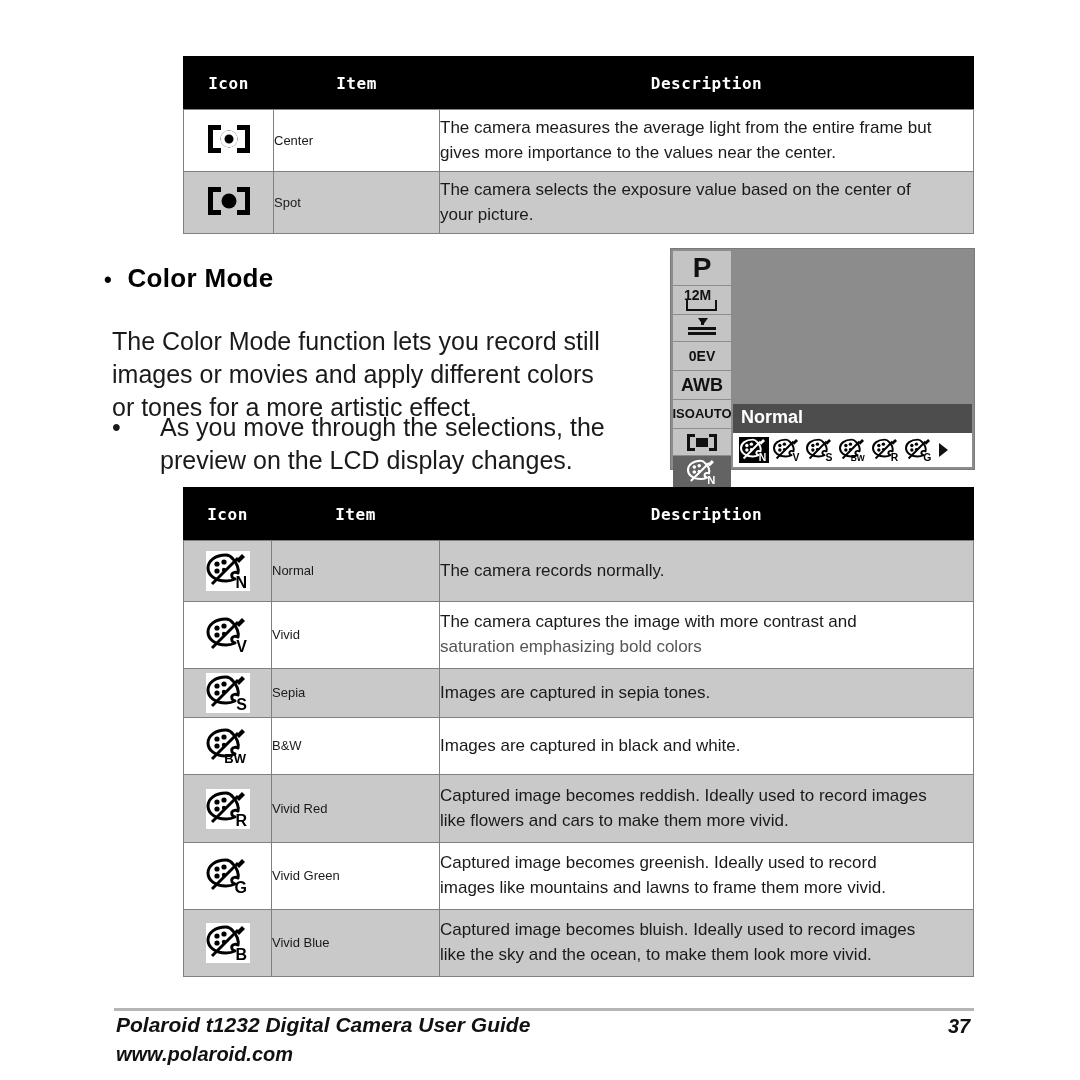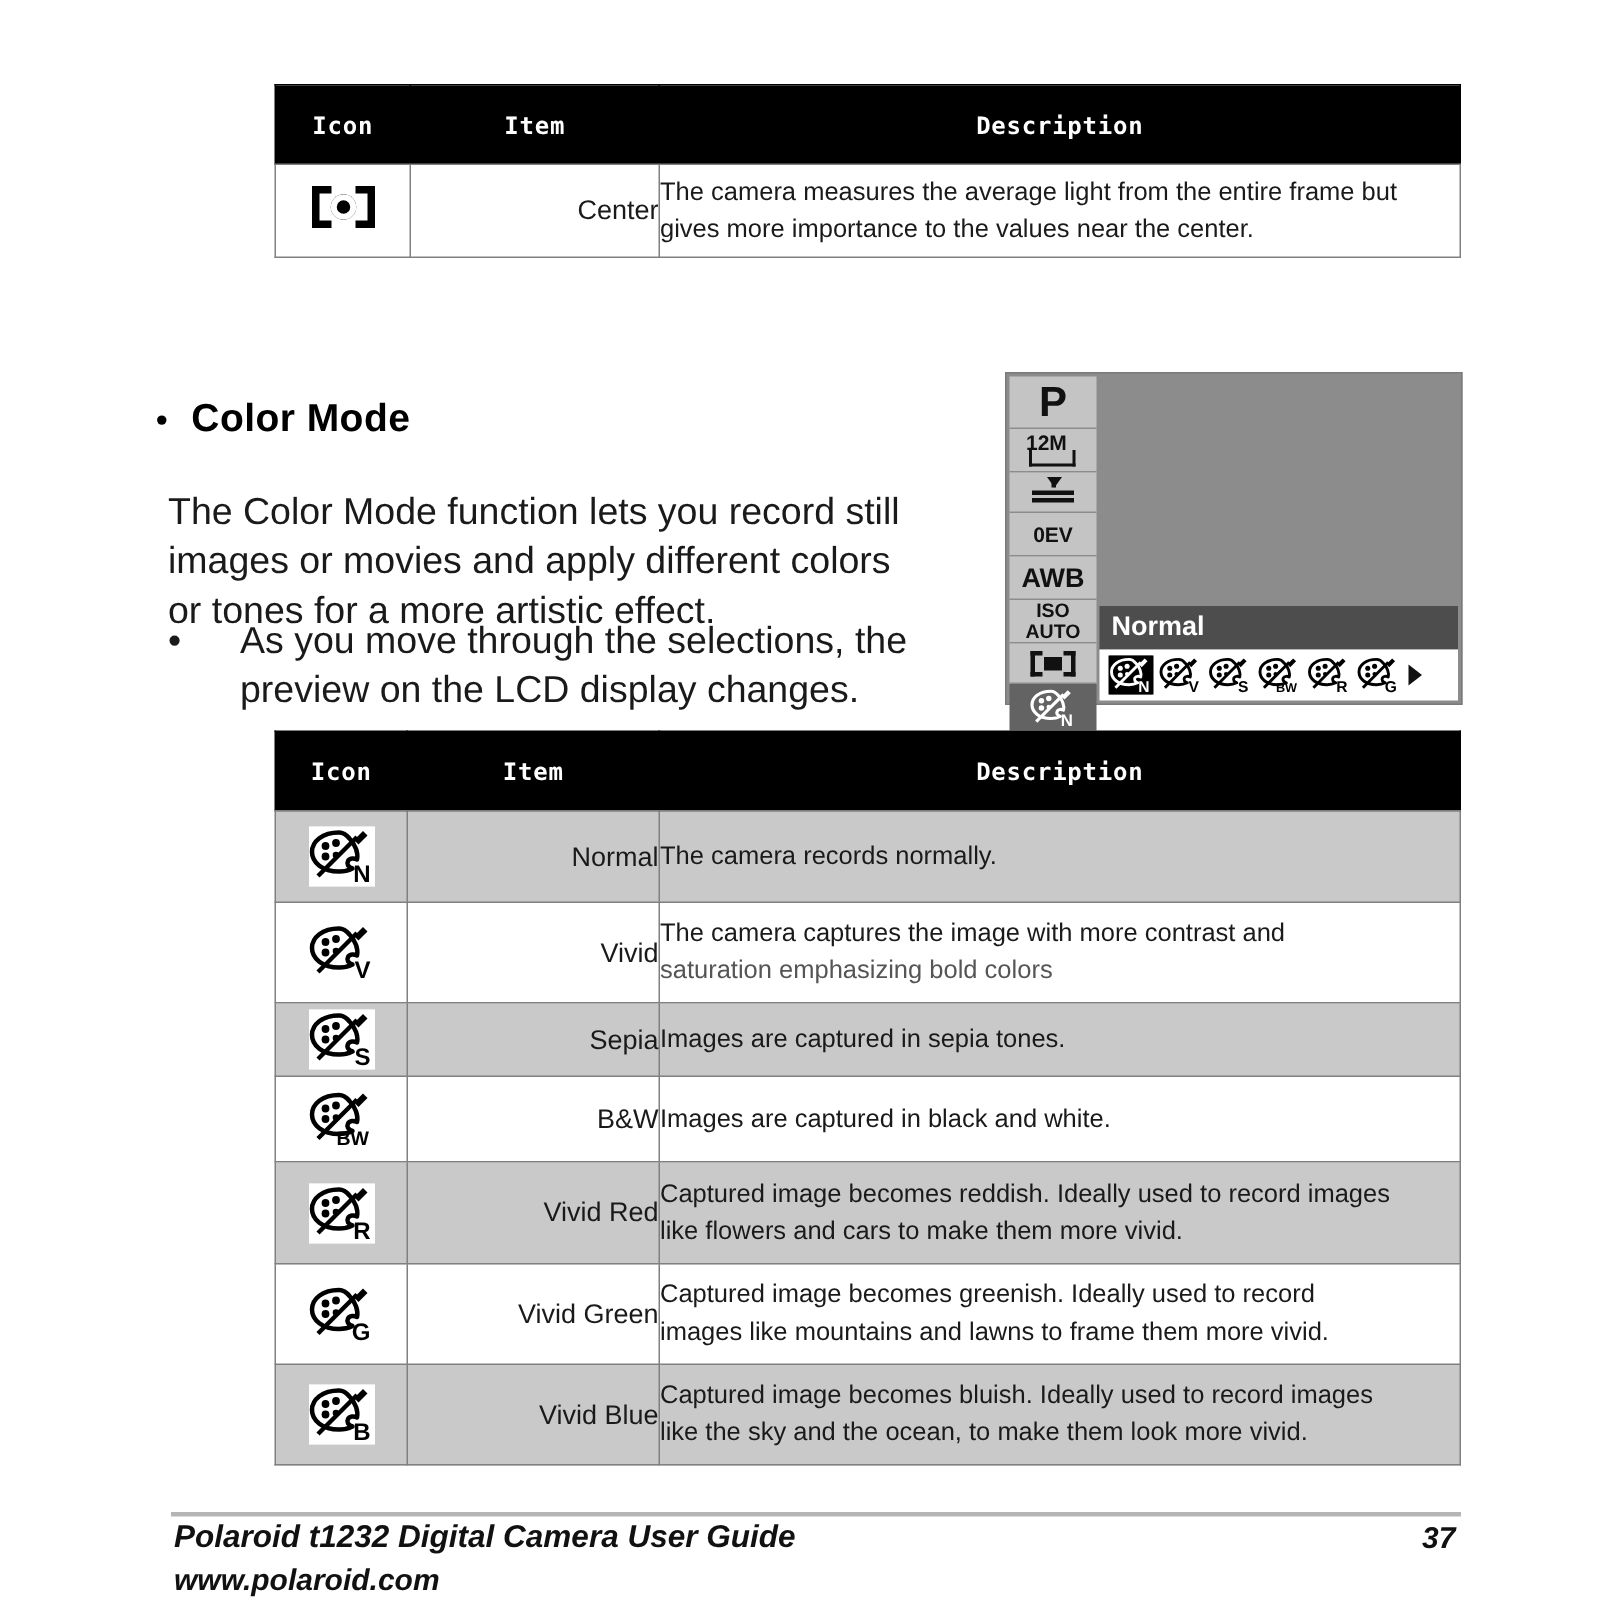--- a/index.html
+++ b/index.html
@@ -38,25 +38,24 @@
     height: 52px;
     border: 1px solid #000000;
     border-bottom: 1px solid #808080;
     text-align: center;
   }
   .doc-table tbody tr.shade td { background: #c9c9c9; }
   .doc-table tbody tr.plain td { background: #ffffff; }
 
   .cell-icon { text-align: center; }
   .cell-item {
-    font-size: 18px;
+    font-size: 13px;
     color: #1a1a1a;
     padding-left: 14px;
     line-height: 1.35;
-    text-align: right;
   }
   .cell-desc {
     font-size: 17px;
     color: #1a1a1a;
     padding: 8px 10px 8px 13px;
     line-height: 1.45;
   }
   .cell-desc .l2.dim { color: #555555; }
   .cell-desc .l1, .cell-desc .l2 { display: block; }
 
@@ -145,21 +144,21 @@
     text-align: center;
     display: flex; align-items: center; justify-content: center;
     height: 28px;
     line-height: 1;
   }
   .rail-btn.mode { height: 34px; font-size: 28px; }
   .rail-btn.res  { font-size: 15px; }
   .rail-btn.qual { height: 26px; }
   .rail-btn.ev   { font-size: 14px; }
   .rail-btn.awb  { font-size: 18px; text-align: right; }
-  .rail-btn.iso  { font-size: 13px; line-height: 1.05; flex-direction: column; }
+  .rail-btn.iso  { font-size: 13px; line-height: 1.05; flex-direction: row; }
   .rail-btn.meter{ height: 26px; }
   .rail-btn.color{ background: #636363; height: 32px; border-bottom: none; }
 
   .res-glyph { position: relative; width: 40px; height: 24px; }
   .res-glyph .t { position:absolute; top:0; left:2px; font-size:14px; font-weight:bold; }
   .res-glyph .b {
     position:absolute; bottom:1px; left:4px; width:27px; height:9px;
     border:2px solid #111; border-top:none;
   }
   .qual-glyph { position: relative; width: 34px; height: 21px; }
@@ -250,20 +249,32 @@
       <tr class="plain" style="height:62px;">
         <td class="cell-icon">
           <span class="meter-icon center">
             <span class="br l"></span><span class="ctr"></span><span class="br r"></span>
           </span>
         </td>
         <td class="cell-item">Center</td>
         <td class="cell-desc">
           <span class="l1">The camera measures the average light from the entire frame but</span>
           <span class="l2">gives more importance to the values near the center.</span>
+        </td>
+      </tr>
+      <tr class="shade" style="height:62px;">
+        <td class="cell-icon">
+          <span class="meter-icon spot">
+            <span class="br l"></span><span class="ctr"></span><span class="br r"></span>
+          </span>
+        </td>
+        <td class="cell-item">Spot</td>
+        <td class="cell-desc">
+          <span class="l1">The camera selects the exposure value based on the center of</span>
+          <span class="l2">your picture.</span>
         </td>
       </tr>
     </tbody>
   </table>
 
   <div class="h-bullet" style="left:104px; top:263px;">
     <span class="dot">•</span>
     <span style="margin-left:8px;">Color Mode</span>
   </div>
 

